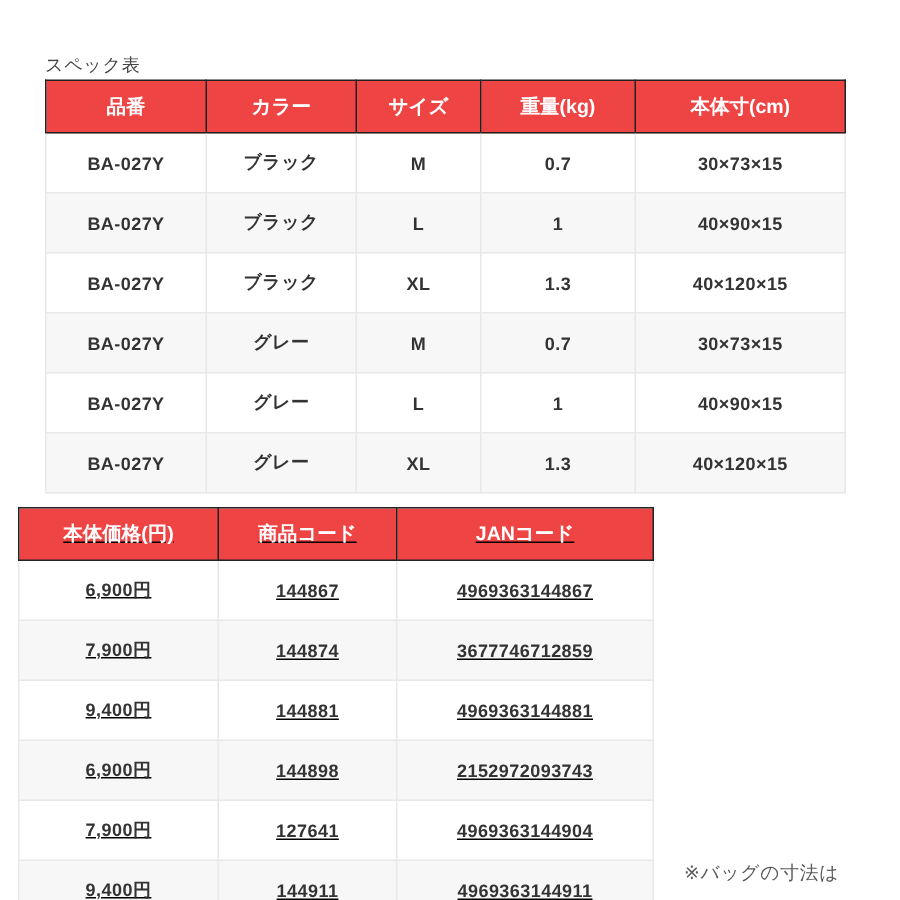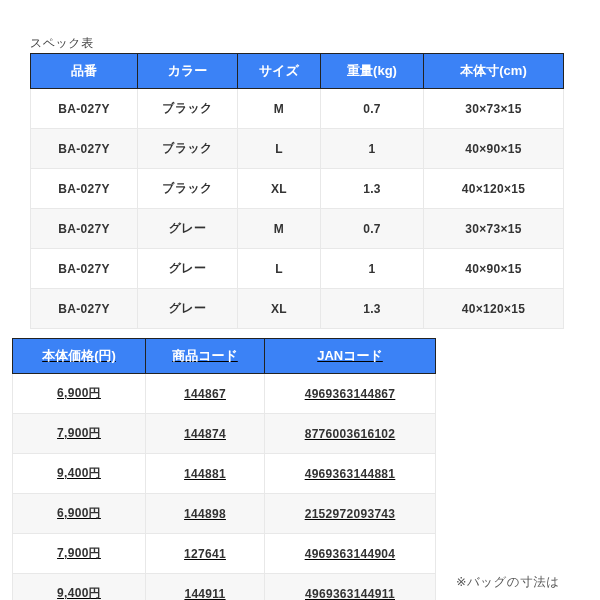--- a/index.html
+++ b/index.html
@@ -20,21 +20,21 @@
     font-size: 12px;
     color: #444444;
     letter-spacing: 0.5px;
   }
   table {
     position: absolute;
     border-collapse: collapse;
     table-layout: fixed;
   }
   th {
-    background: #3b82f6;
+    background: #ef4444;
     color: #ffffff;
     font-size: 13px;
     font-weight: bold;
     height: 34px;
     text-align: center;
     vertical-align: middle;
     border: 1px solid #222222;
     padding: 0;
   }
   td {
@@ -148,21 +148,21 @@
     </thead>
     <tbody>
       <tr>
         <td>6,900円</td>
         <td>144867</td>
         <td>4969363144867</td>
       </tr>
       <tr>
         <td>7,900円</td>
         <td>144874</td>
-        <td>8776003616102</td>
+        <td>3677746712859</td>
       </tr>
       <tr>
         <td>9,400円</td>
         <td>144881</td>
         <td>4969363144881</td>
       </tr>
       <tr>
         <td>6,900円</td>
         <td>144898</td>
         <td>2152972093743</td>

